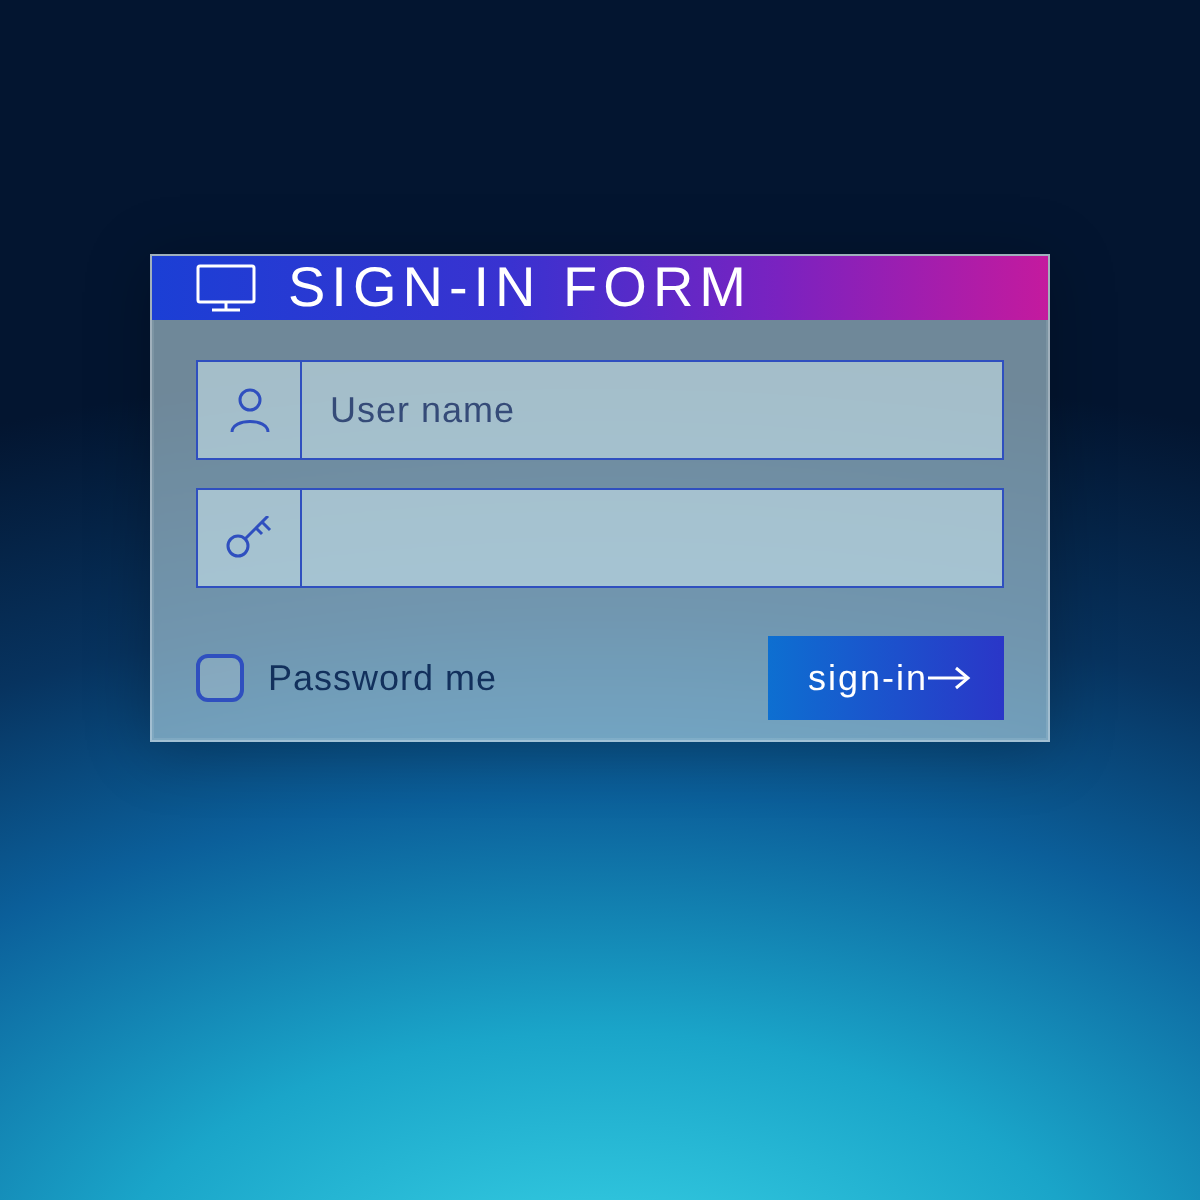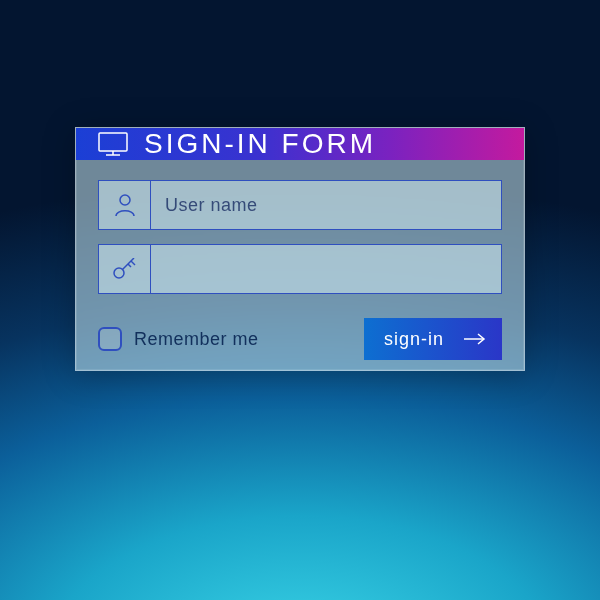--- a/index.html
+++ b/index.html
@@ -85,21 +85,21 @@
   }
   .signin-btn {
     height: 42px;
     padding: 0 16px 0 20px;
     border: none;
     background: linear-gradient(90deg, #0d6fd1 0%, #2a36c8 100%);
     color: #fff;
     font-size: 18px;
     font-weight: 300;
     letter-spacing: 1px;
-    display: flex; align-items: center; gap: 20px;
+    display: flex; align-items: center; gap: 0;
     cursor: pointer;
   }
   .signin-btn svg { stroke: #fff; }
 </style>
 </head>
 <body>
 
 <div class="card">
 
   <div class="header">
@@ -132,21 +132,21 @@
           <line x1="10.5" y1="11.5" x2="22" y2="0"></line>
           <line x1="19" y1="3" x2="23" y2="7"></line>
           <line x1="16" y1="6" x2="19" y2="9"></line>
         </svg>
       </span>
     </div>
 
     <div class="footer">
       <label class="remember">
         <span class="chk"></span>
-        <span class="remember-label">Remember me</span>
+        <span class="remember-label">Password me</span>
       </label>
 
       <button class="signin-btn">
         <span>sign-in</span>
         <span>
           <svg width="22" height="12" viewBox="0 0 22 12" fill="none" stroke-width="1.5">
             <line x1="0" y1="6" x2="19" y2="6"></line>
             <polyline points="14,1 20,6 14,11"></polyline>
           </svg>
         </span>

